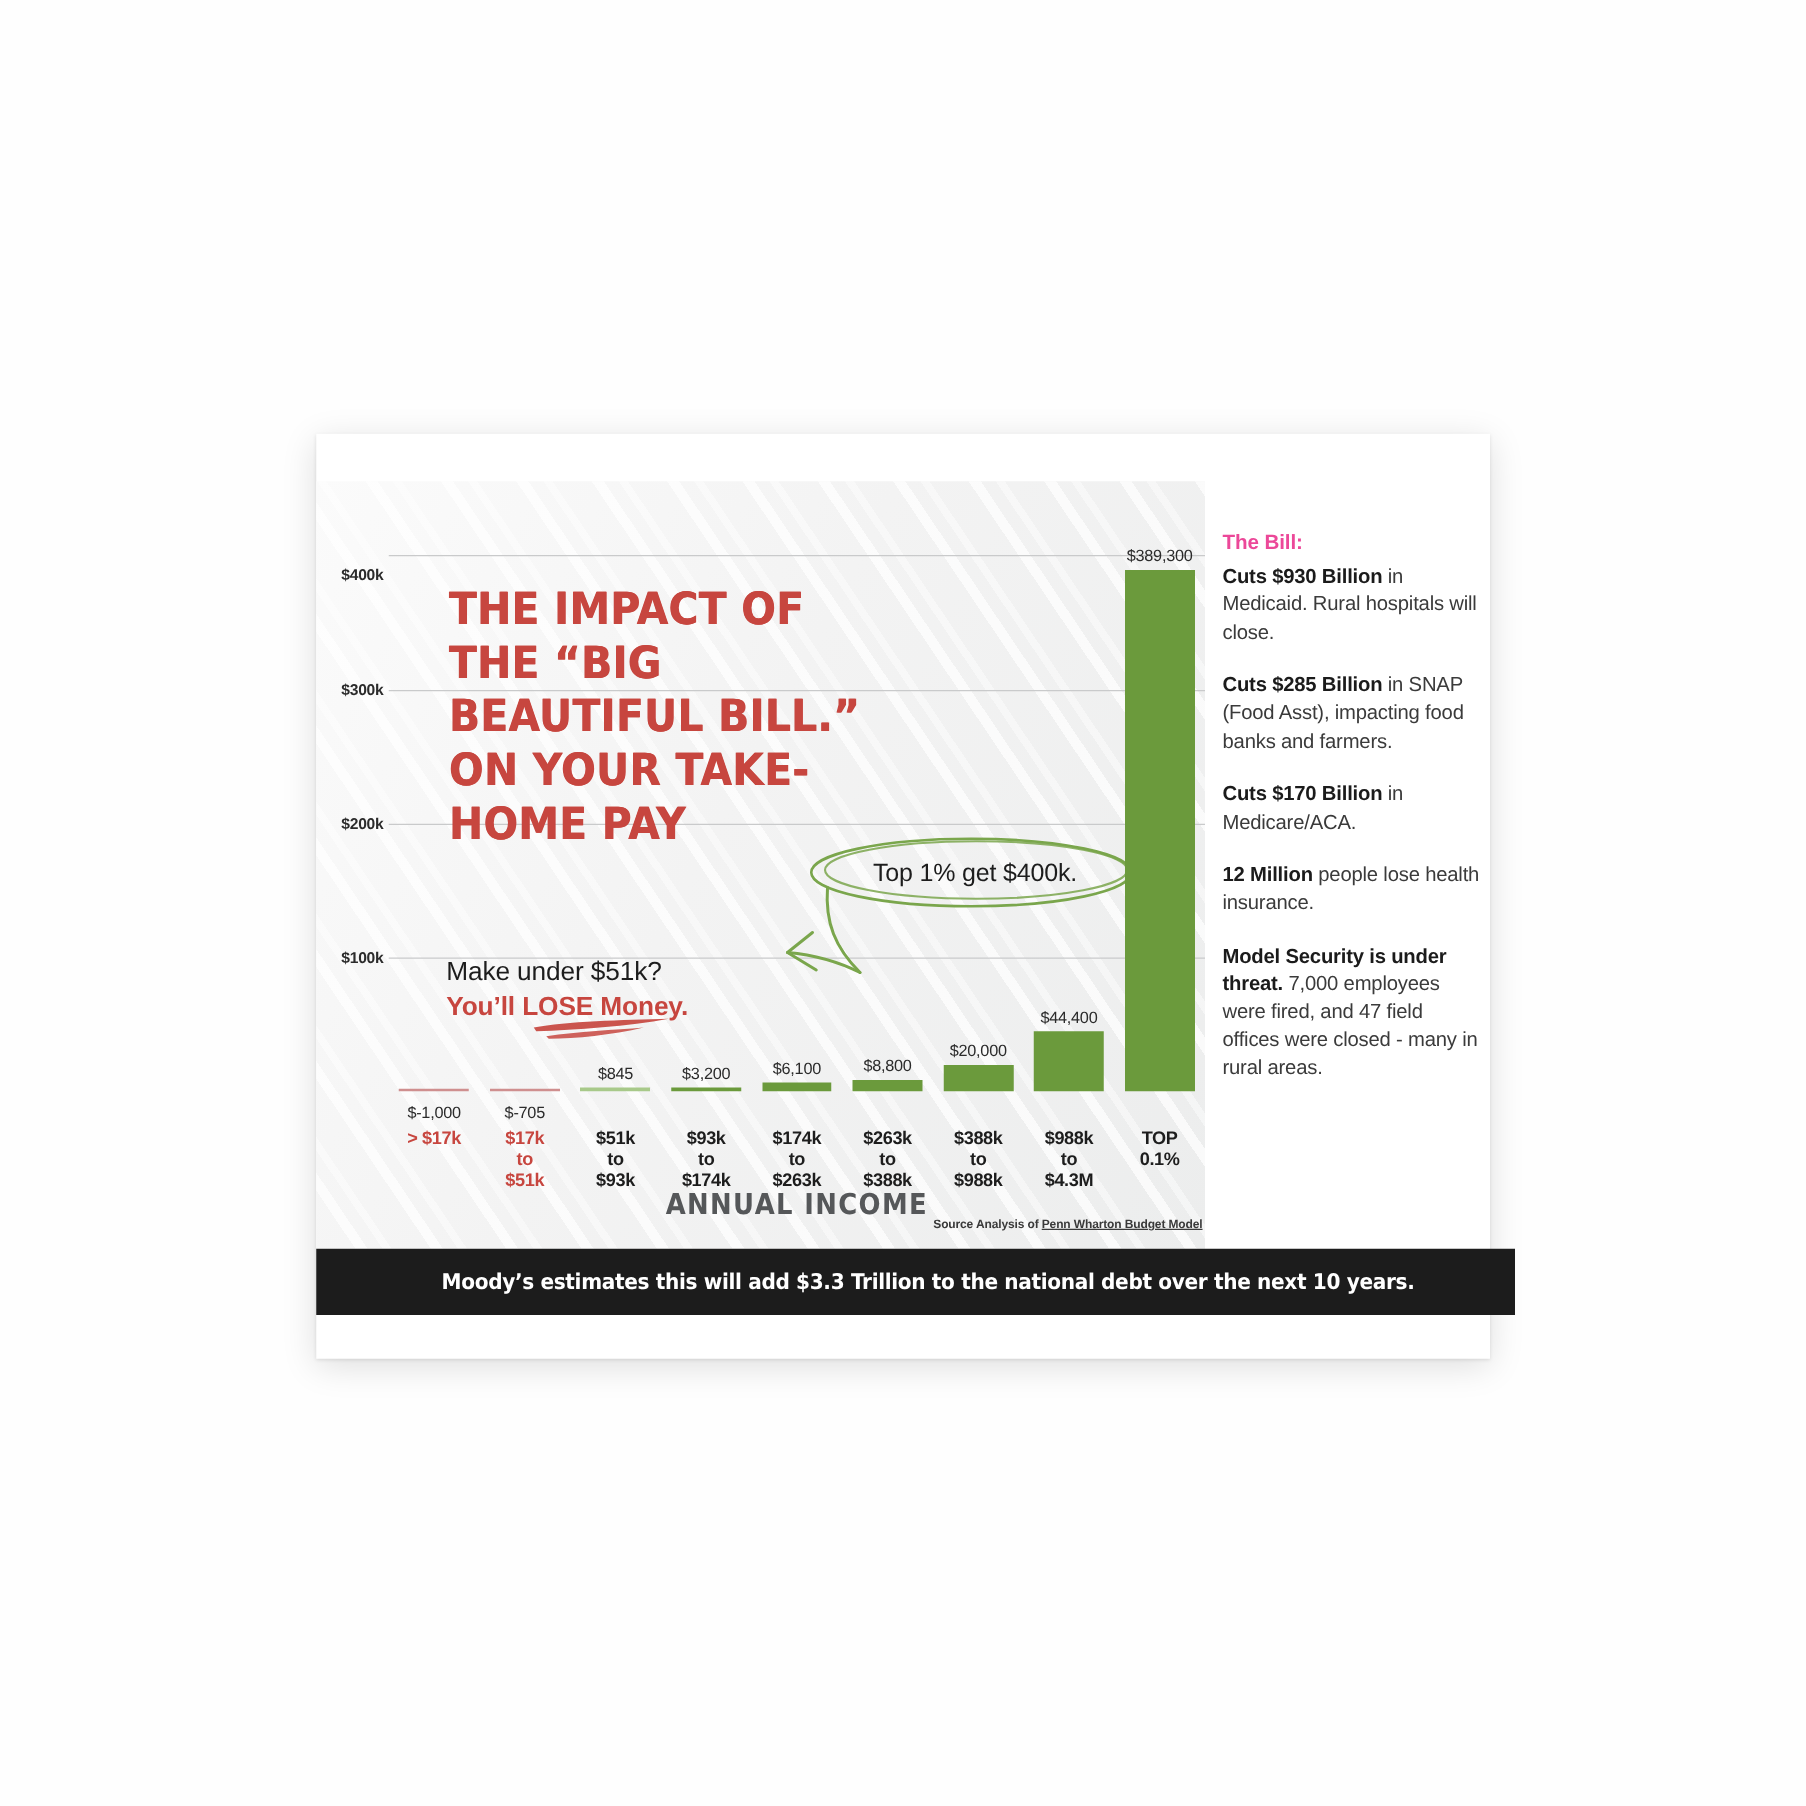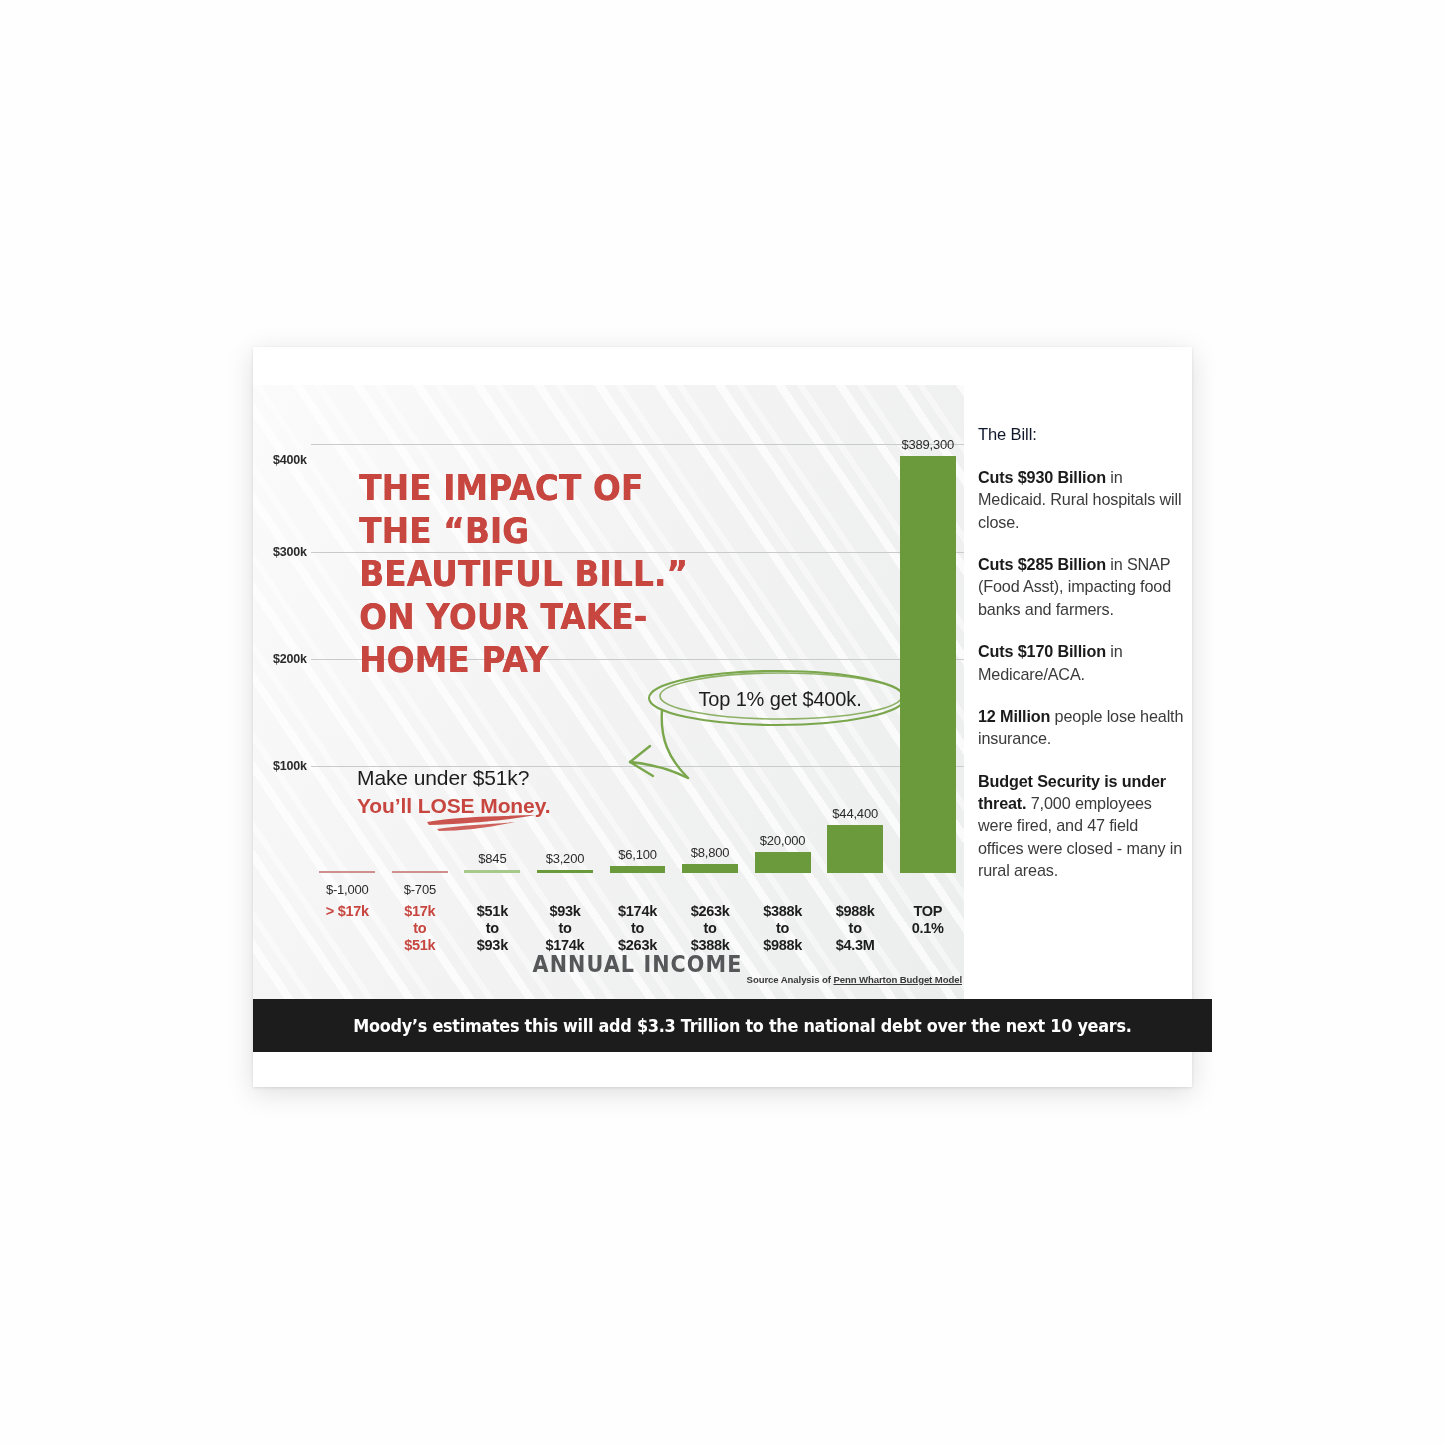--- a/index.html
+++ b/index.html
@@ -218,24 +218,24 @@
     position: absolute;
     left: 713px;
     top: 38px;
     width: 226px;
     height: 614px;
     background: #ffffff;
     padding: 40px 0 0 12px;
     box-sizing: border-box;
   }
   #sidebar h2 {
-    margin: 0 0 22px 0;
+    margin: 0 0 6px 0;
     font-size: 16.5px;
-    font-weight: 400;
-    color: #0f172a;
+    font-weight: 700;
+    color: #ec4899;
     letter-spacing: -0.1px;
   }
   .side-item {
     font-size: 16.2px;
     line-height: 1.38;
     color: #3b3b3b;
     margin-bottom: 20px;
     letter-spacing: -0.15px;
     max-width: 206px;
   }
@@ -399,21 +399,21 @@
       </div>
     </div>
 
     <div id="sidebar">
       <h2>The Bill:</h2>
       <div id="side-items">
           <div class="side-item"><b>Cuts $930 Billion</b><span> in Medicaid. Rural hospitals will close.</span></div>
           <div class="side-item"><b>Cuts $285 Billion</b><span> in SNAP (Food Asst), impacting food banks and farmers.</span></div>
           <div class="side-item"><b>Cuts $170 Billion</b><span> in Medicare/ACA.</span></div>
           <div class="side-item"><b>12 Million</b><span> people lose health insurance.</span></div>
-          <div class="side-item"><b>Budget Security is under threat.</b><span> 7,000 employees were fired, and 47 field offices were closed - many in rural areas.</span></div>
+          <div class="side-item"><b>Model Security is under threat.</b><span> 7,000 employees were fired, and 47 field offices were closed - many in rural areas.</span></div>
         </div>
     </div>
 
     <div id="banner">
       <span>Moody’s estimates this will add $3.3 Trillion to the national debt over the next 10 years.</span>
     </div>
 
   </div>
 </div>
 

